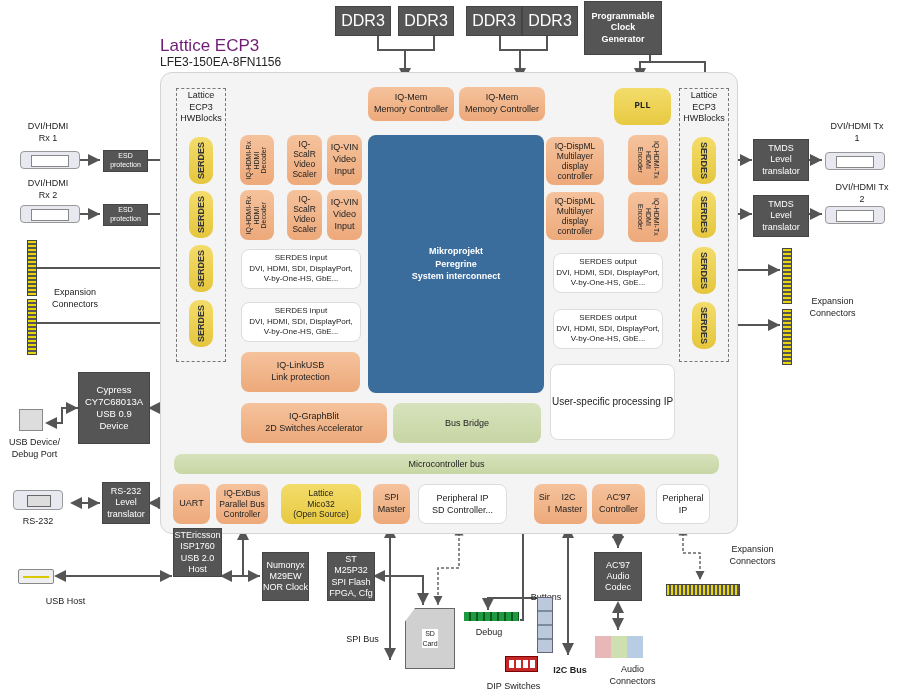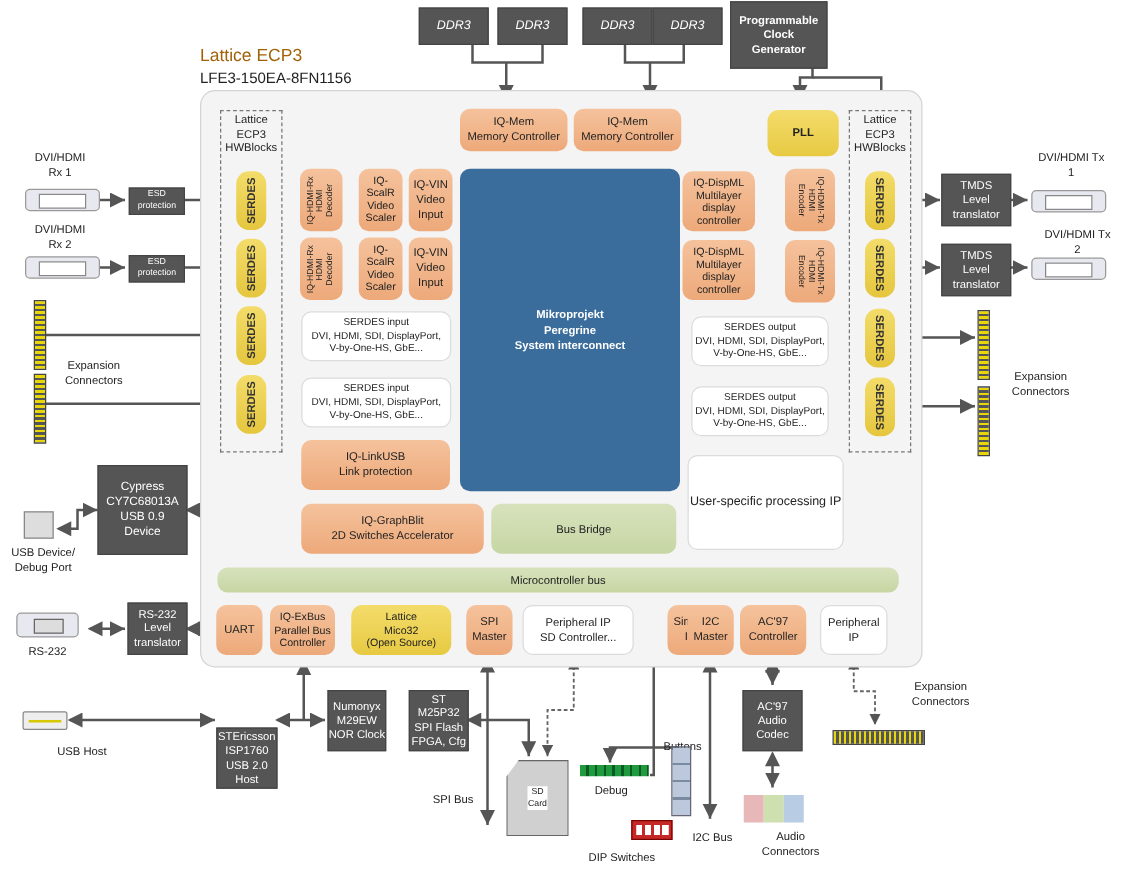--- a/index.html
+++ b/index.html
@@ -1,22 +1,22 @@
 <!DOCTYPE html>
 <html><head>
 <meta charset="utf-8">
 <style>
   html,body{margin:0;padding:0;background:#ffffff;}
   body{width:900px;height:695px;position:relative;overflow:hidden;font-family:"Liberation Sans",sans-serif;color:#222;}
   .abs{position:absolute;box-sizing:border-box;}
   .fpga{left:160px;top:72px;width:578px;height:462px;background:#f4f4f4;border:1px solid #d4d4d4;border-radius:12px;}
-  .title{left:160px;top:36px;font-size:14px;color:#a16207;}
+  .title{left:160px;top:36px;font-size:17px;color:#701a75;}
   .subtitle{left:160px;top:55px;font-size:12px;color:#222;}
   .dark{background:#555555;color:#fff;display:flex;align-items:center;justify-content:center;text-align:center;font-size:9px;line-height:1.25;border:1px solid #444;}
-  .ddr{font-size:10px;font-style:italic;}
+  .ddr{font-size:16px;}
   .orange{background:linear-gradient(#f5c29c,#eda97a);border-radius:8px;display:flex;align-items:center;justify-content:center;text-align:center;font-size:9px;line-height:1.3;color:#222;}
   .yellow{background:linear-gradient(#f3dc6a,#e7c942);border-radius:9px;display:flex;align-items:center;justify-content:center;text-align:center;font-size:9px;line-height:1.3;color:#222;}
   .white{background:#fff;border:1px solid #dcdcdc;border-radius:8px;display:flex;align-items:center;justify-content:center;text-align:center;font-size:8px;line-height:1.35;color:#222;}
   .green{background:linear-gradient(#d7e2bc,#c7d6a4);border-radius:8px;display:flex;align-items:center;justify-content:center;text-align:center;font-size:9px;color:#222;}
   .blue{background:#3a6d9c;border-radius:8px;display:flex;align-items:center;justify-content:center;text-align:center;font-size:9px;font-weight:bold;color:#fff;line-height:1.4;}
   .serdes{background:linear-gradient(#f3dc6a,#e5c63d);border-radius:10px;display:flex;align-items:center;justify-content:center;}
   .serdes span{writing-mode:vertical-rl;transform:rotate(180deg);font-size:9px;font-weight:bold;color:#333;}
   .serdes.tx span{transform:none;}
   .vert span{writing-mode:vertical-rl;transform:rotate(180deg);font-size:7px;line-height:1.1;text-align:center;}
   .vert.tx span{transform:none;}
@@ -166,21 +166,21 @@
     <span>SERDES</span>
   </div>
 <div class="abs serdes tx" style="left:692px;top:302px;width:24px;height:47px;">
     <span>SERDES</span>
   </div>
 
 <div class="abs orange" style="left:368px;top:87px;width:86px;height:34px;white-space:pre-line;">IQ-Mem
 Memory Controller</div>
 <div class="abs orange" style="left:459px;top:87px;width:86px;height:34px;white-space:pre-line;">IQ-Mem
 Memory Controller</div>
-<div class="abs yellow" style="left: 614px; top: 88px; width: 57px; height: 37px; font-weight: bold; white-space: pre-line;">PLL</div>
+<div class="abs yellow" style="left: 614px; top: 88px; width: 57px; height: 37px; font-weight: bold; white-space: pre-line; font-family: Liberation Mono, monospace;">PLL</div>
 
 <div class="abs orange vert" style="left: 240px; top: 135px; width: 34px; height: 50px; white-space: pre-line;"><span style="white-space:pre-line;">IQ-HDMI-Rx
 HDMI
 Decoder</span></div>
 <div class="abs orange" style="left:287px;top:135px;width:35px;height:50px;white-space:pre-line;font-size:8.5px;line-height:1.15;">IQ-
 ScalR
 Video
 Scaler</div>
 <div class="abs orange" style="left:327px;top:135px;width:35px;height:50px;white-space:pre-line;">IQ-VIN
 Video
@@ -312,21 +312,21 @@
 Level
 translator</div>
 <div class="abs" style="left:782px;top:248px;width:10px;height:56px;background:repeating-linear-gradient(#e7d60a 0 2px,#555 2px 4px);border:1px solid #444;"></div>
 <div class="abs" style="left:782px;top:309px;width:10px;height:56px;background:repeating-linear-gradient(#e7d60a 0 2px,#555 2px 4px);border:1px solid #444;"></div>
 <div class="abs lbl" style="left:800px;top:296px;width:65px;">Expansion
 Connectors</div>
 <div class="abs lbl" style="left:720px;top:544px;width:65px;">Expansion
 Connectors</div>
 <div class="abs" style="left:666px;top:584px;width:74px;height:12px;background:repeating-linear-gradient(90deg,#e7d60a 0 2px,#555 2px 4px);border:1px solid #444;"></div>
 
-<div class="abs dark" style="left:173px;top:582px;width:49px;height:49px;white-space:pre-line;">STEricsson
+<div class="abs dark" style="left:173px;top:528px;width:49px;height:49px;white-space:pre-line;">STEricsson
 ISP1760
 USB 2.0
 Host</div>
 <div class="abs dark" style="left:262px;top:552px;width:47px;height:49px;white-space:pre-line;">Numonyx
 M29EW
 NOR Clock</div>
 <div class="abs dark" style="left:327px;top:552px;width:48px;height:49px;white-space:pre-line;">ST
 M25P32
 SPI Flash
 FPGA, Cfg</div>
@@ -335,22 +335,22 @@
     <span class="lbl" style="font-size:7px;background:#fff;white-space:pre-line;">SD
 Card</span>
   </div>
 <div class="abs lbl" style="left:526px;top:592px;width:40px;">Buttons</div>
 <div class="abs" style="left:537px;top:597px;width:16px;height:56px;background:repeating-linear-gradient(#bcc9dc 0 12px,#7a8aa0 12px 14px);border:1px solid #667;"></div>
 <div class="abs" style="left:464px;top:612px;width:55px;height:9px;background:repeating-linear-gradient(90deg,#1f9a3e 0 5px,#0a5a22 5px 7px);"></div>
 <div class="abs lbl" style="left:474px;top:627px;width:30px;">Debug</div>
 <div class="abs" style="left:505px;top:656px;width:33px;height:16px;background:#c62828;border:1px solid #7a0000;">
     <div style="position:absolute;left:3px;top:3px;width:26px;height:8px;background:repeating-linear-gradient(90deg,#fff 0 5px,#c62828 5px 7px);"></div>
   </div>
-<div class="abs lbl" style="left:460px;top:681px;width:75px;">DIP Switches</div>
-<div class="abs lbl" style="left:550px;top:665px;width:40px;">I2C Bus</div>
+<div class="abs lbl" style="left:476px;top:681px;width:75px;">DIP Switches</div>
+<div class="abs lbl" style="left:550px;top:665px;width:40px;font-weight:bold;">I2C Bus</div>
 <div class="abs dark" style="left:594px;top:552px;width:48px;height:49px;white-space:pre-line;">AC'97
 Audio
 Codec</div>
 <div class="abs" style="left:595px;top:636px;width:16px;height:22px;background:#e8b8b8;"></div>
 <div class="abs" style="left:611px;top:636px;width:16px;height:22px;background:#cfe0b0;"></div>
 <div class="abs" style="left:627px;top:636px;width:16px;height:22px;background:#b8cce4;"></div>
 <div class="abs lbl" style="left:600px;top:664px;width:65px;">Audio
 Connectors</div>
 
 </body></html>

